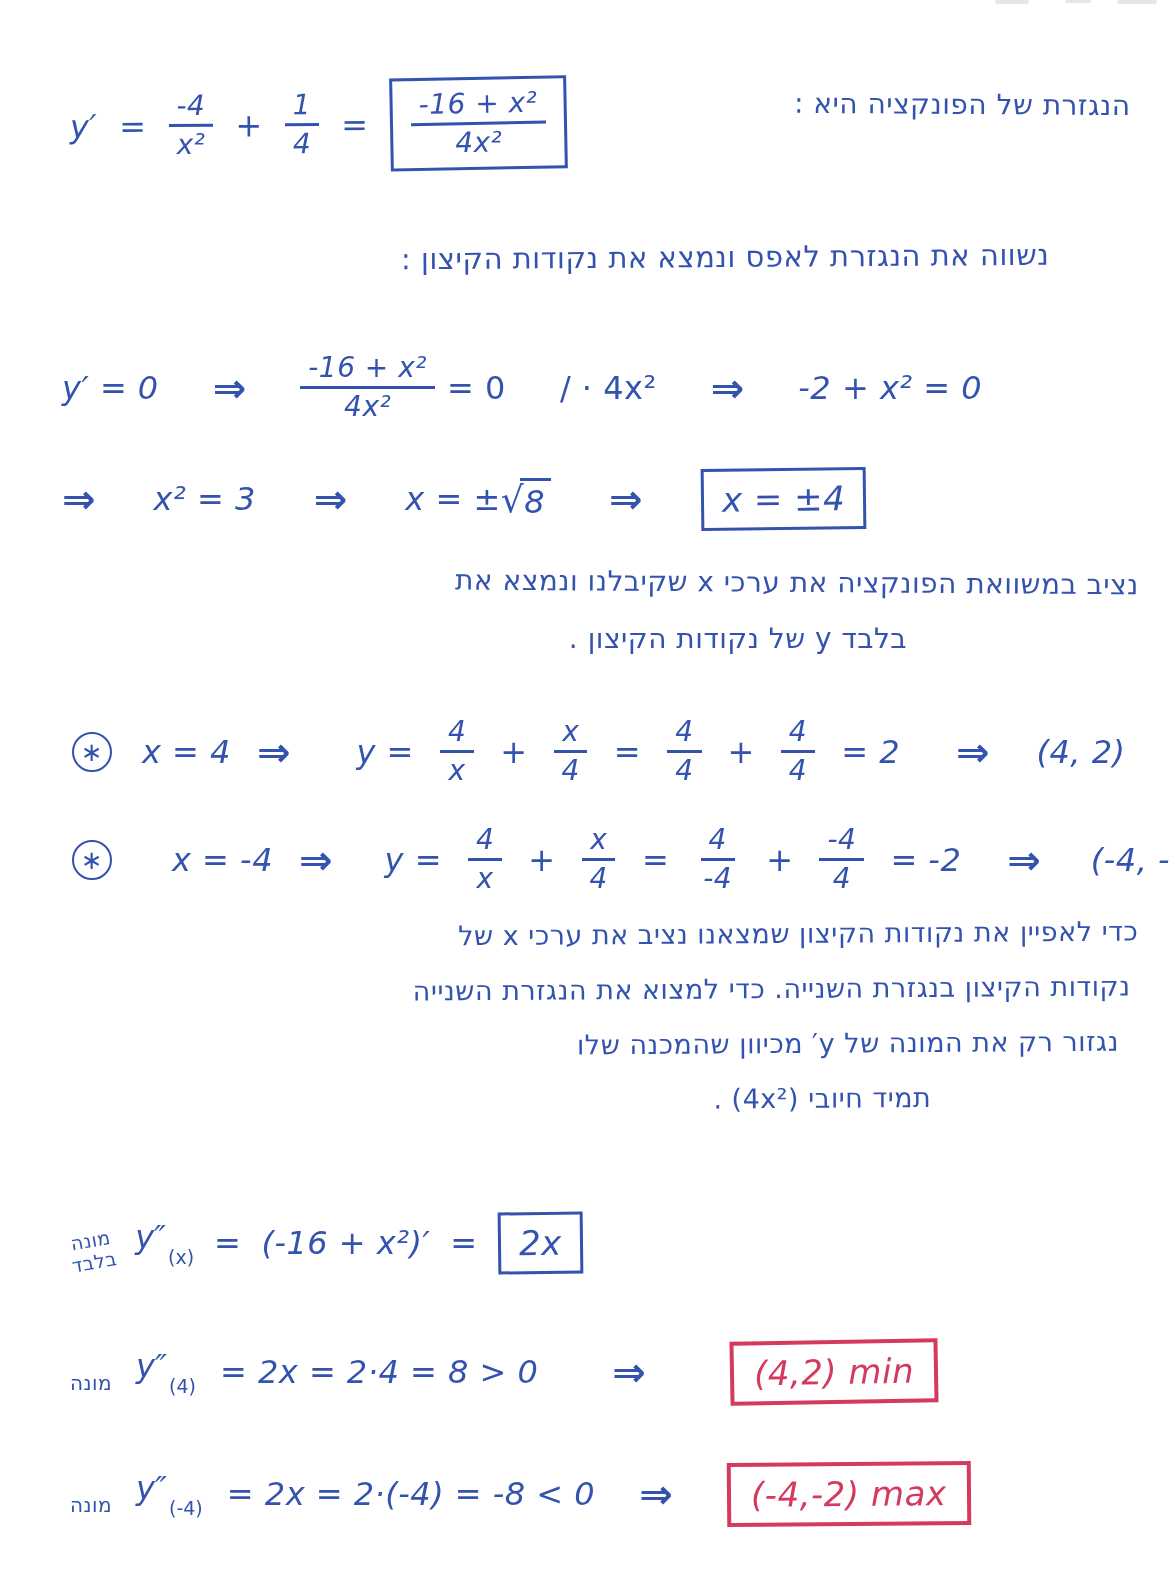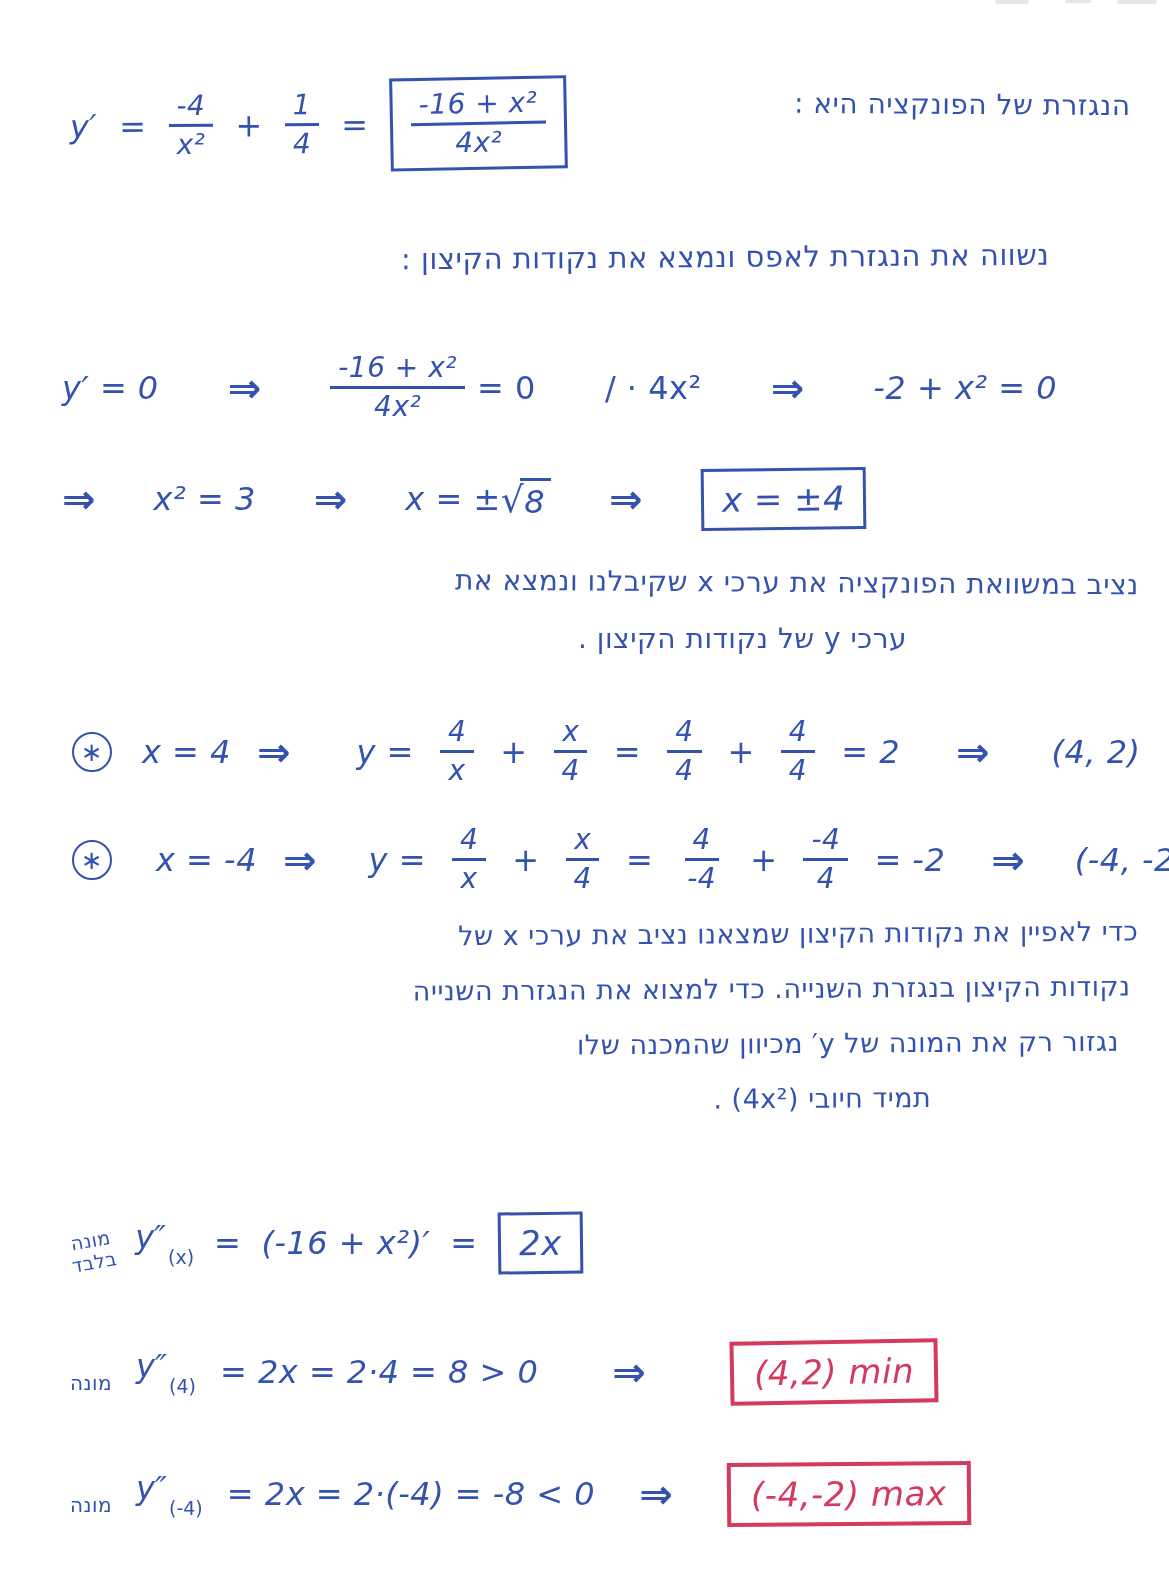--- a/index.html
+++ b/index.html
@@ -59,21 +59,21 @@
         <span class="num">-16 + x²</span>
         <span class="den">4x²</span>
       </span>
     </span>
   </div>
 
   <div class="abs he tilt-b" style="right:38px; top:88px;">הנגזרת של הפונקציה היא :</div>
 
   <div class="abs he tilt-a" style="right:120px; top:240px; font-size:29px;">נשווה את הנגזרת לאפס ונמצא את נקודות הקיצון :</div>
 
-  <div class="abs math" style="left:62px; top:352px; gap:69px;">
+  <div class="abs math" style="left:62px; top:352px; gap:54px;">
     <span>y′ = 0</span>
     <span class="arr">⇒</span>
     <span style="display:inline-flex;align-items:center;gap:12px;">
       <span class="frac">
         <span class="num">-16 + x²</span>
         <span class="den">4x²</span>
       </span>
       <span class="up">= 0</span>
     </span>
     <span class="up">/ · 4x²</span>
@@ -88,21 +88,21 @@
     <span style="display:inline-flex;align-items:center;">
       <span>x = ±</span>
       <span class="sqrt-sign">√</span>
       <span class="radicand">8</span>
     </span>
     <span class="arr">⇒</span>
     <span class="bluebox" style="font-size:34px;">x = ±4</span>
   </div>
 
   <div class="abs he tilt-b" style="right:30px; top:566px;">נציב במשוואת הפונקציה את ערכי x שקיבלנו ונמצא את</div>
-  <div class="abs he" style="right:262px; top:622px;">ערכי y של נקודות הקיצון .</div>
+  <div class="abs he" style="right:262px; top:622px;">בלבד y של נקודות הקיצון .</div>
 
   <div class="abs math" style="left:72px; top:716px; gap:26px;">
     <span class="circ">∗</span>
     <span style="margin-left:4px;">x = 4</span>
     <span class="arr">⇒</span>
     <span style="margin-left:40px;">y =</span>
     <span class="frac">
       <span class="num">4</span>
       <span class="den">x</span>
     </span>
@@ -116,26 +116,26 @@
       <span class="num">4</span>
       <span class="den">4</span>
     </span>
     <span class="up">+</span>
     <span class="frac">
       <span class="num">4</span>
       <span class="den">4</span>
     </span>
     <span>= 2</span>
     <span class="arr" style="margin-left:30px;">⇒</span>
-    <span style="margin-left:36px;">(4, 2)</span>
+    <span style="margin-left:21px;">(4, 2)</span>
   </div>
 
   <div class="abs math" style="left:72px; top:824px; gap:26px;">
     <span class="circ">∗</span>
-    <span style="margin-left:18px;">x = -4</span>
+    <span style="margin-left:34px;">x = -4</span>
     <span class="arr">⇒</span>
     <span style="margin-left:26px;">y =</span>
     <span class="frac">
       <span class="num">4</span>
       <span class="den">x</span>
     </span>
     <span class="up">+</span>
     <span class="frac">
       <span class="num">x</span>
       <span class="den">4</span>

